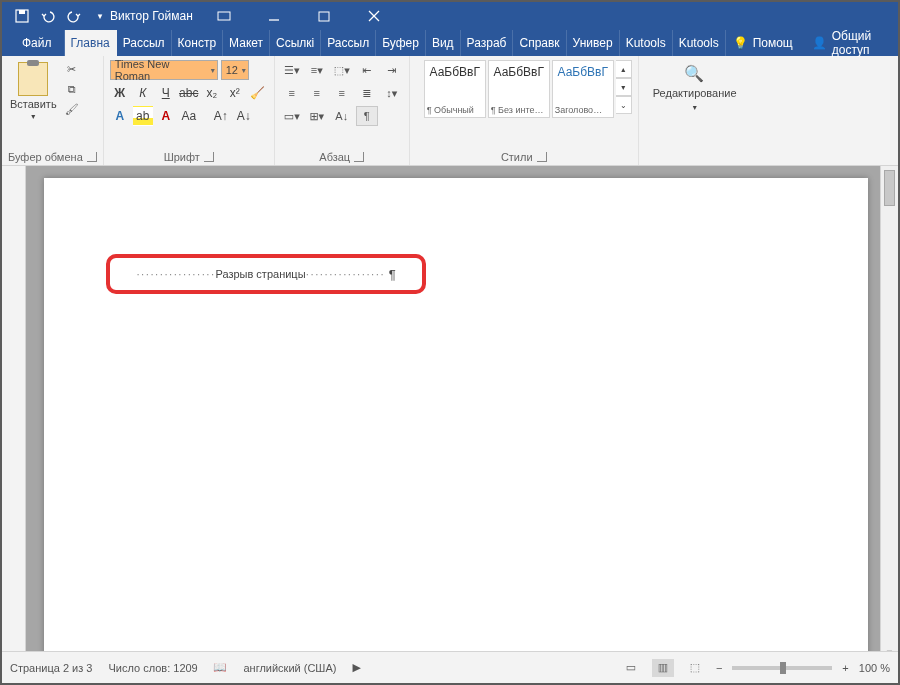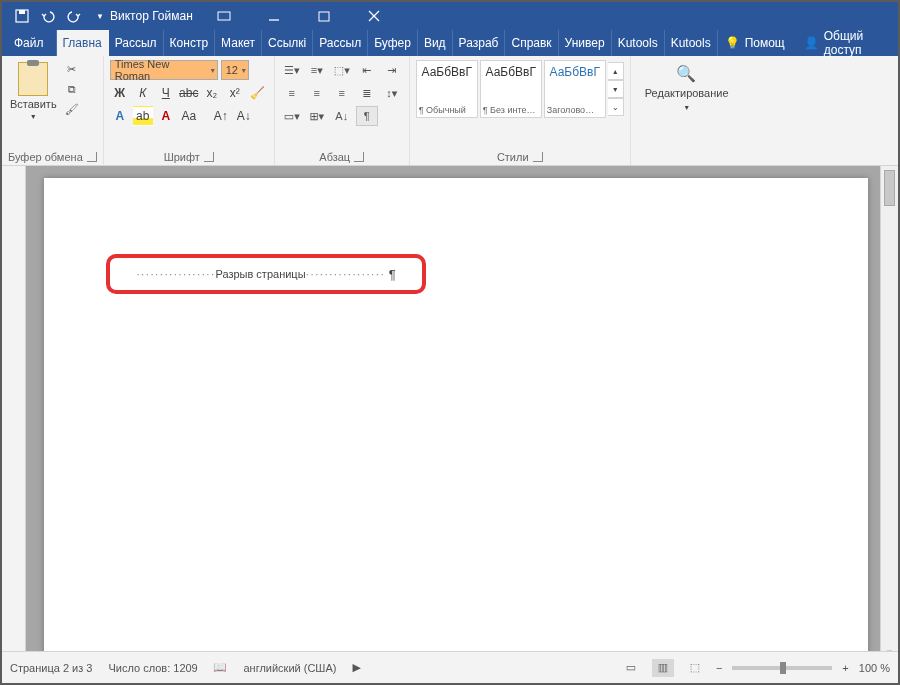--- a/index.html
+++ b/index.html
@@ -3,21 +3,21 @@
 <meta charset="utf-8">
 <style>
 * { margin: 0; padding: 0; box-sizing: border-box; font-family: "Segoe UI", Tahoma, sans-serif; }
 body { background: #fff; width: 900px; height: 685px; overflow: hidden; position: relative; border: 2px solid #5b5b5b; }
 .titlebar { background: #2b579a; height: 28px; display: flex; align-items: center; color: #fff; font-size: 12px; }
 .qat { display: flex; align-items: center; gap: 6px; padding-left: 10px; }
 .qat-btn { width: 20px; height: 20px; display: flex; align-items: center; justify-content: center; cursor: pointer; }
 .title-center { flex: 1; text-align: center; }
 .title-right { display: flex; align-items: center; gap: 12px; padding-right: 6px; }
 .win-btn { width: 38px; height: 28px; display: flex; align-items: center; justify-content: center; cursor: pointer; }
-.tabstrip { background: #2b579a; height: 26px; display: flex; align-items: stretch; font-size: 12px; color: #fff; }
+.tabstrip { background: #2b579a; height: 26px; display: flex; align-items: stretch; font-size: 12px; color: #fff; padding-left: 8px; }
 .tab { padding: 0 6px; display: flex; align-items: center; cursor: pointer; border-right: 1px solid rgba(255,255,255,0.15); white-space: nowrap; }
 .tab.active { background: #f3f3f3; color: #2b579a; }
 .tab.file { padding: 0 12px; }
 .tab-right { margin-left: auto; display: flex; align-items: center; gap: 4px; }
 .tab-help, .tab-share { display: flex; align-items: center; gap: 4px; padding: 0 8px; cursor: pointer; }
 .ribbon { background: #f3f3f3; height: 110px; border-bottom: 1px solid #d4d4d4; display: flex; font-size: 11px; color: #444; }
 .group { border-right: 1px solid #e1e1e1; padding: 4px 6px 2px; display: flex; flex-direction: column; justify-content: space-between; }
 .group-label { text-align: center; font-size: 11px; color: #666; padding-top: 2px; display: flex; justify-content: center; align-items: center; gap: 4px; }
 .dialog-launcher { width: 10px; height: 10px; border: 1px solid #888; border-top: none; border-left: none; position: relative; cursor: pointer; }
 .clipboard-body { display: flex; gap: 4px; }
@@ -32,21 +32,21 @@
 .font-combo::after { content: "▾"; position: absolute; right: 2px; font-size: 8px; color: #666; }
 .fname { width: 108px; }
 .fsize { width: 28px; }
 .fbtn { width: 20px; height: 20px; display: flex; align-items: center; justify-content: center; cursor: pointer; color: #444; font-size: 12px; border: 1px solid transparent; }
 .bold { font-weight: bold; }
 .italic { font-style: italic; }
 .underline { text-decoration: underline; }
 .strike { text-decoration: line-through; }
 .para-body { display: flex; flex-direction: column; gap: 3px; }
 .pbtn { width: 22px; height: 20px; display: flex; align-items: center; justify-content: center; cursor: pointer; color: #555; font-size: 11px; }
-.styles-body { display: flex; gap: 2px; align-items: center; }
+.styles-body { display: flex; gap: 2px; align-items: flex-start; margin-left: 8px; }
 .style-item { width: 62px; height: 58px; border: 1px solid #d4d4d4; background: #fff; display: flex; flex-direction: column; justify-content: space-between; padding: 4px 2px 2px; cursor: pointer; font-size: 9px; overflow: hidden; }
 .style-preview { font-size: 12px; color: #333; text-align: center; }
 .style-preview.blue { color: #2e74b5; }
 .style-name { color: #666; white-space: nowrap; overflow: hidden; }
 .style-more { width: 16px; display: flex; flex-direction: column; }
 .style-more div { height: 18px; border: 1px solid #d4d4d4; border-left: none; display: flex; align-items: center; justify-content: center; font-size: 8px; cursor: pointer; background:#fff; }
 .edit-body { display: flex; flex-direction: column; align-items: center; gap: 4px; padding: 4px 8px; cursor: pointer; }
 .doc-area { position: absolute; top: 164px; left: 0; right: 0; bottom: 22px; background: #808080; display: flex; }
 .ruler-v { width: 24px; background: #f3f3f3; border-right: 1px solid #d4d4d4; }
 .doc-scroll { flex: 1; background: #a6a6a6; position: relative; overflow: hidden; }

